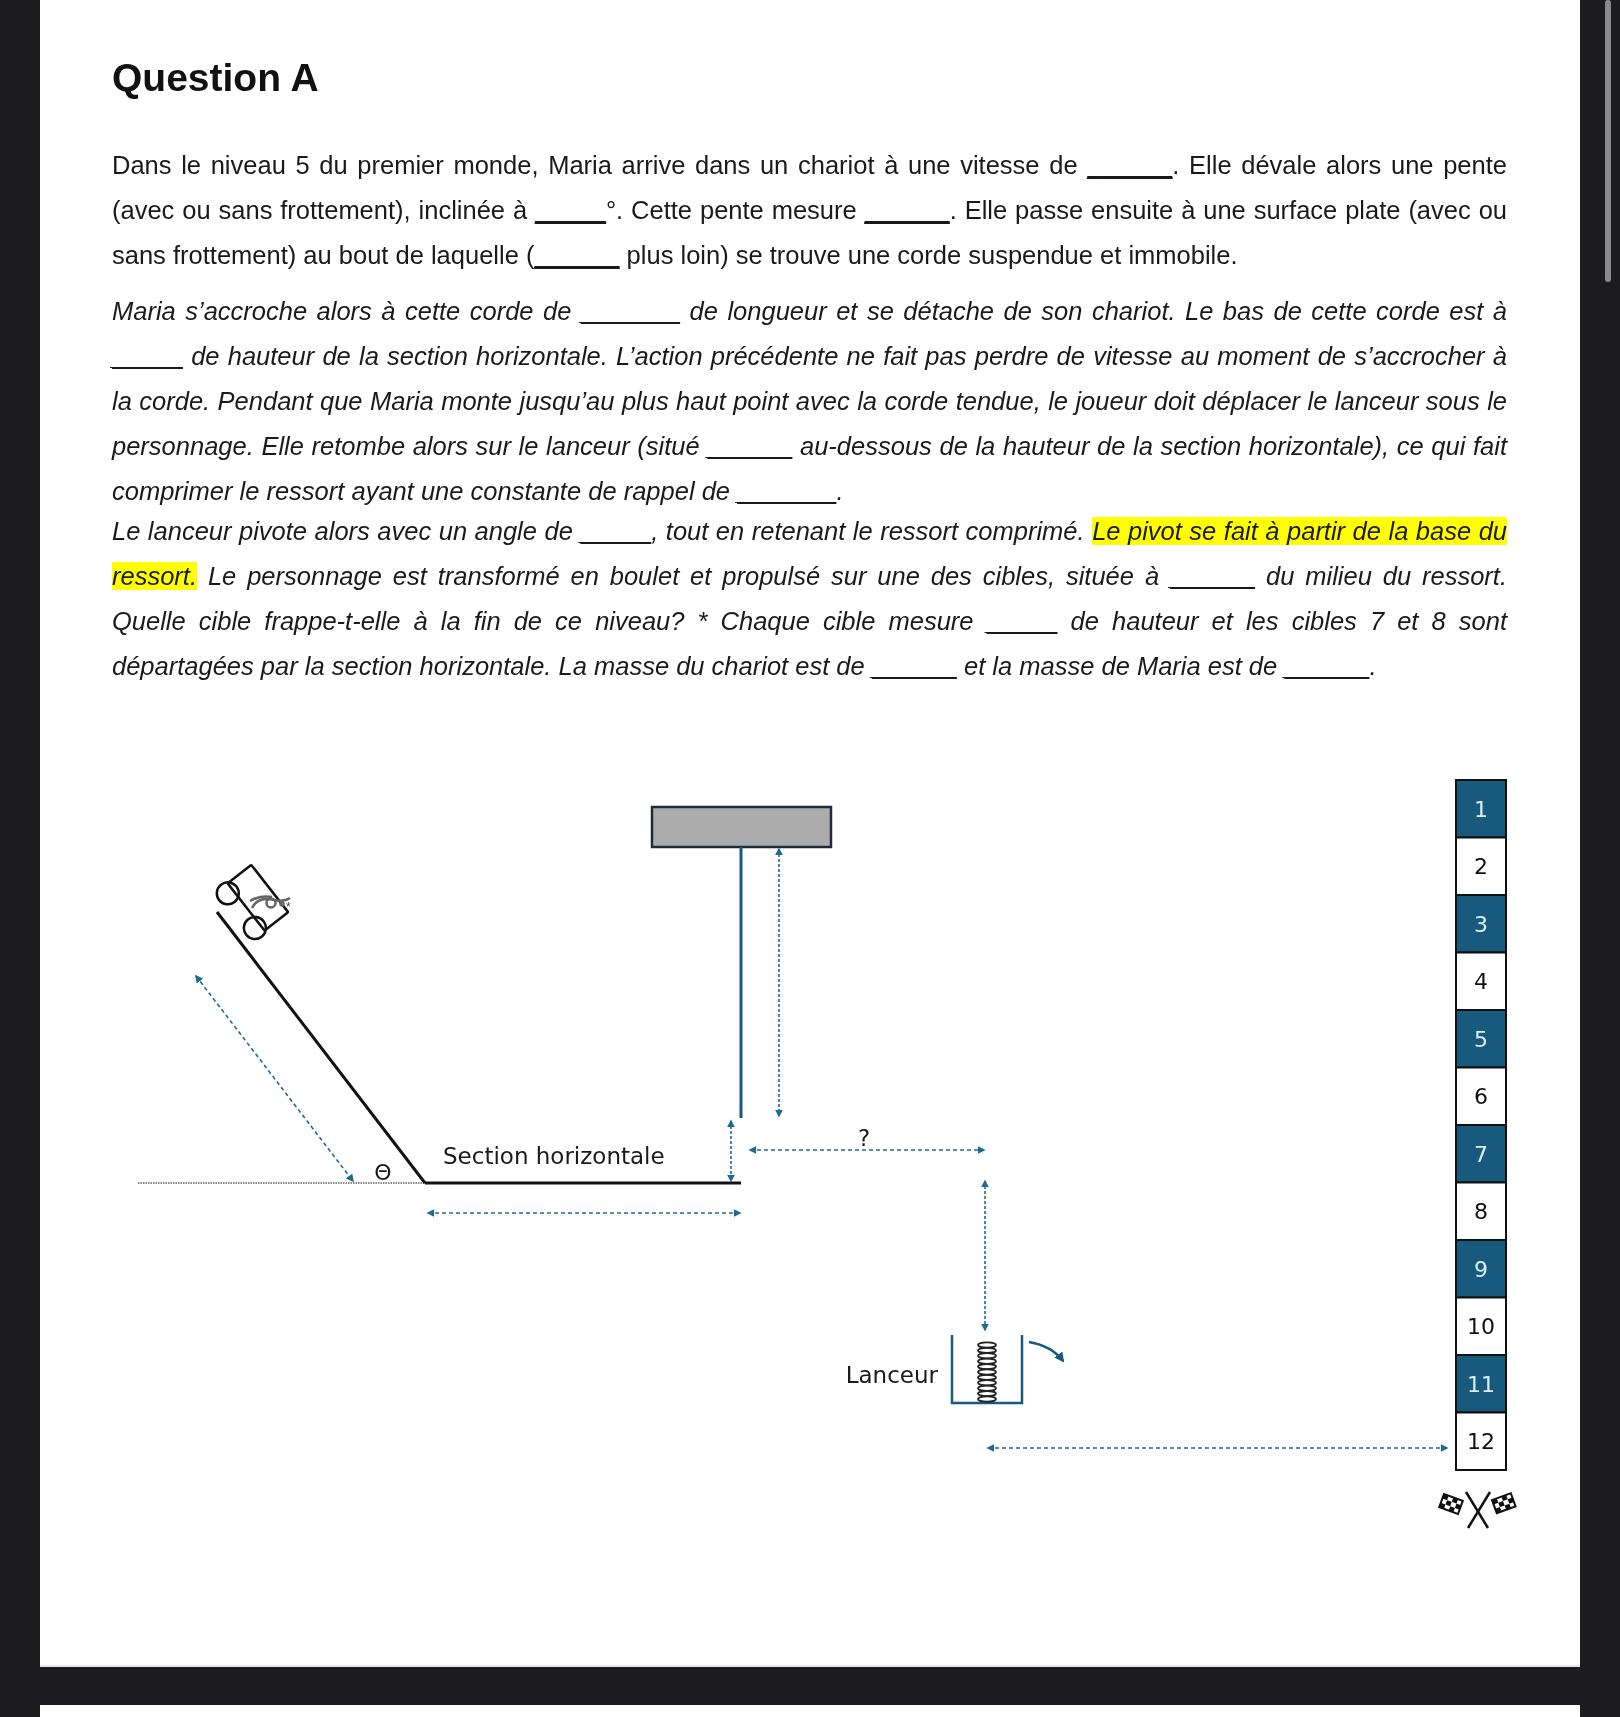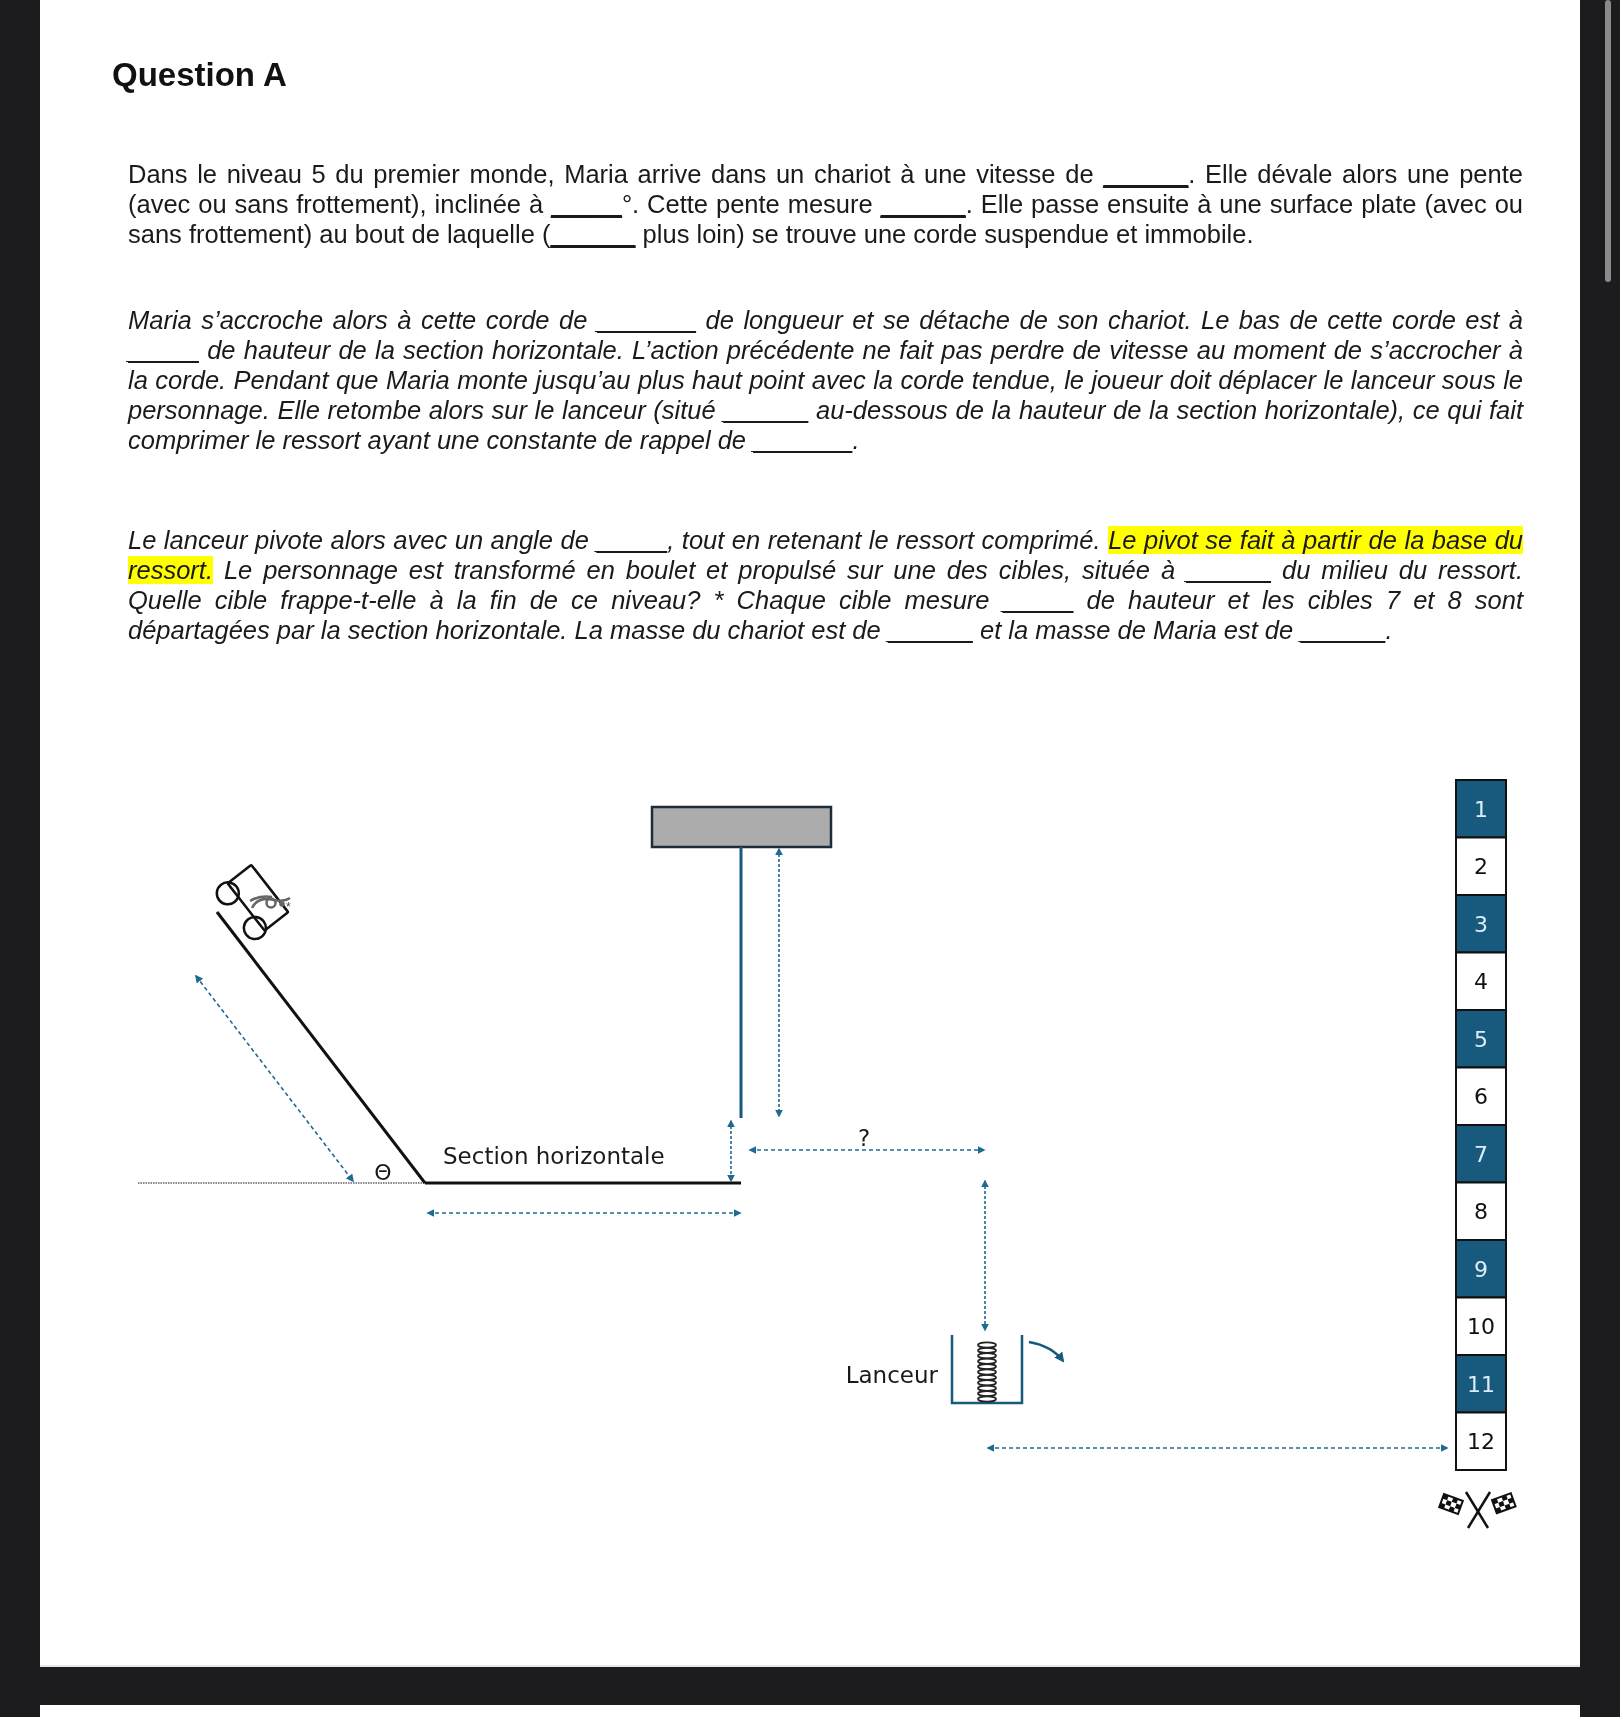--- a/index.html
+++ b/index.html
@@ -14,26 +14,26 @@
   }
   .page2 {
     position: absolute; left: 40px; top: 1705px; width: 1540px; height: 20px;
     background: #ffffff;
   }
   .scrollbar {
     position: absolute; left: 1605px; top: 0; width: 6px; height: 282px;
     background: #8a8a8a; border-radius: 3px;
   }
   .title {
-    position: absolute; left: 112px; top: 56px; font-size: 33px; font-weight: bold; color: #111;
+    position: absolute; left: 112px; top: 56px; font-size: 39px; font-weight: bold; color: #111;
     margin: 0;
   }
   .para {
-    position: absolute; left: 112px; width: 1395px; font-size: 25.5px; line-height: 30px;
-    color: #1a1a1a; text-align: justify; margin: 16px;
+    position: absolute; left: 112px; width: 1395px; font-size: 25.5px; line-height: 45px;
+    color: #1a1a1a; text-align: justify; margin: 0;
   }
   .blank { text-decoration: underline; white-space: pre; }
   .hl { background: #ffff00; }
   #p1 { top: 143px; }
   #p2 { top: 289px; font-style: italic; }
   #p3 { top: 509px; font-style: italic; }
   .diagram { position: absolute; left: 0; top: 0; width: 1620px; height: 1717px; }
   .lbl { font-family: "DejaVu Sans", sans-serif; fill: #1a1a1a; }
   .tgt-text { font-family: "DejaVu Sans", sans-serif; font-size: 22px; }
 </style>

